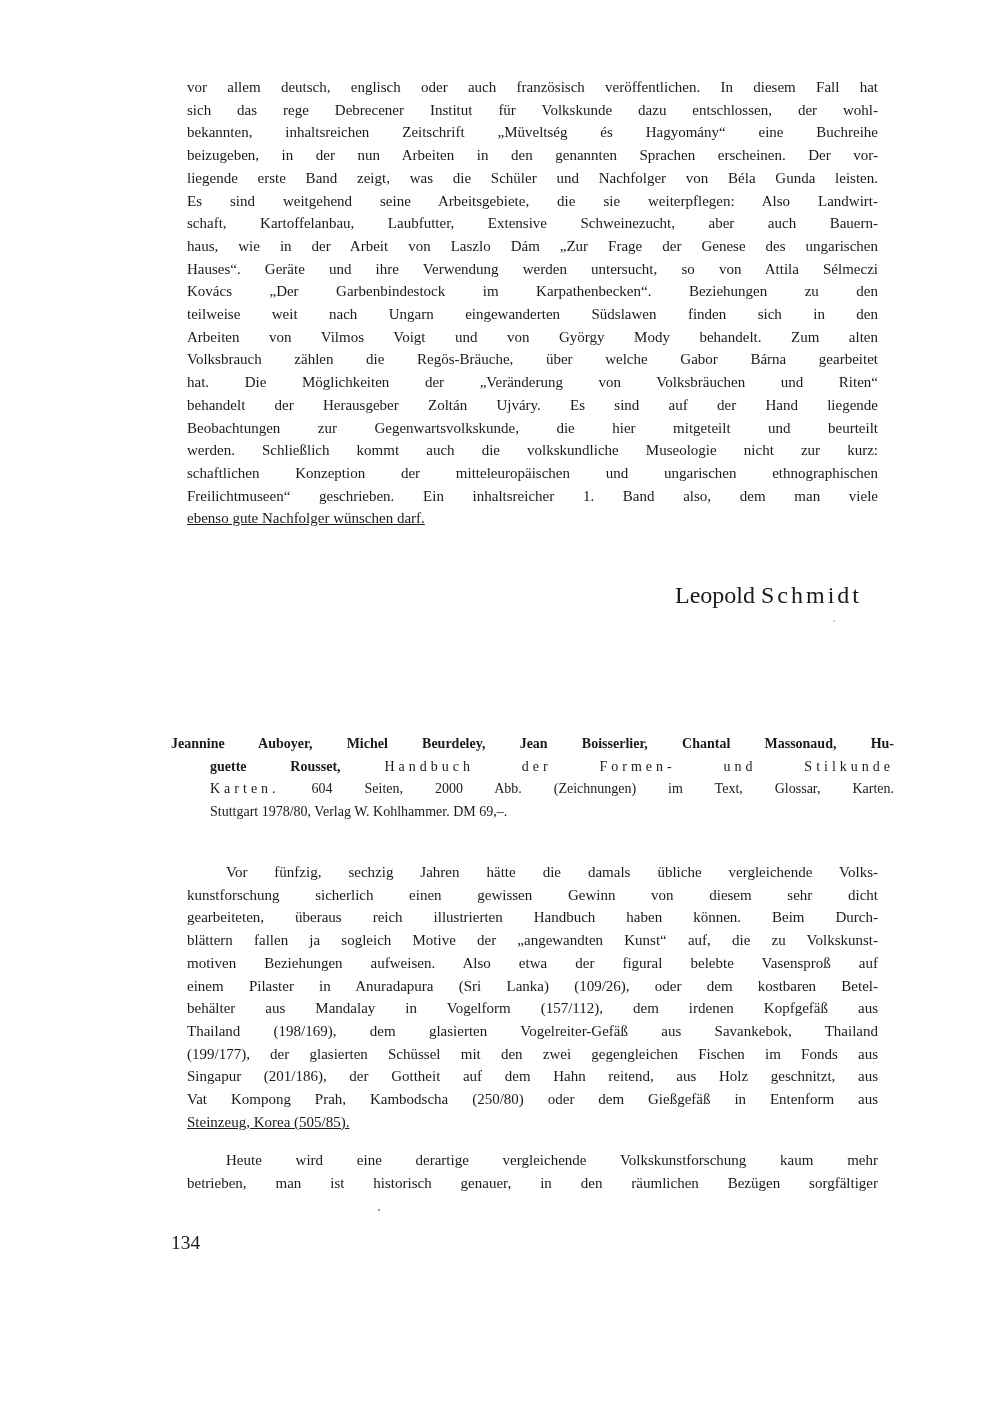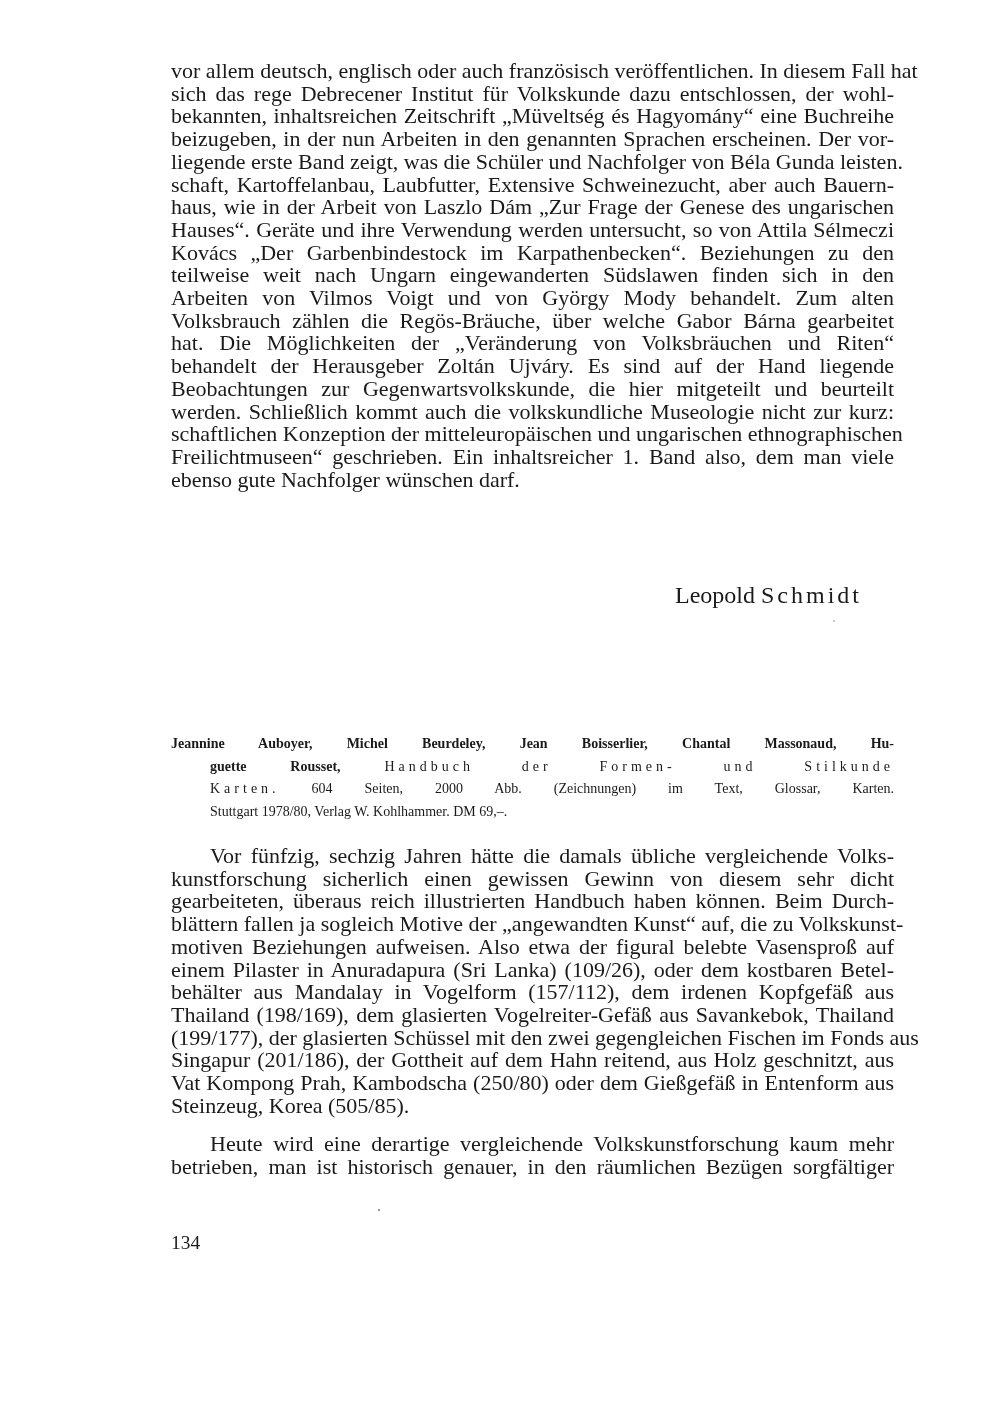--- a/index.html
+++ b/index.html
@@ -15,34 +15,35 @@
       font-family: "Liberation Serif", "DejaVu Serif", serif;
       color: #1a1a1a;
     }
     .page {
       position: absolute;
       left: 171px;
       top: 60px;
       width: 723px;
     }
     .para {
-      font-size: 22px;
+      font-size: 15px;
       line-height: 22.7px;
       text-align: justify;
-      margin: 0;
+      margin: 16px;
       hyphens: manual;
     }
     .para .line {
       display: block;
       text-align: justify;
       text-align-last: justify;
       white-space: nowrap;
     }
     .para .line.last {
       text-align-last: left;
+      text-decoration: underline;
     }
     .signature {
       position: absolute;
       left: 675px;
       top: 584px;
       font-size: 24px;
       line-height: 22px;
     }
     .signature .spaced {
       letter-spacing: 3px;
@@ -121,20 +122,21 @@
 </head>
 <body>
 
 <div class="page">
   <p class="para">
     <span class="line">vor allem deutsch, englisch oder auch französisch veröffentlichen. In diesem Fall hat</span>
     <span class="line">sich das rege Debrecener Institut für Volkskunde dazu entschlossen, der wohl-</span>
     <span class="line">bekannten, inhaltsreichen Zeitschrift „Müveltség és Hagyomány“ eine Buchreihe</span>
     <span class="line">beizugeben, in der nun Arbeiten in den genannten Sprachen erscheinen. Der vor-</span>
     <span class="line">liegende erste Band zeigt, was die Schüler und Nachfolger von Béla Gunda leisten.</span>
+    <span class="line">Es sind weitgehend seine Arbeitsgebiete, die sie weiterpflegen: Also Landwirt-</span>
     <span class="line">schaft, Kartoffelanbau, Laubfutter, Extensive Schweinezucht, aber auch Bauern-</span>
     <span class="line">haus, wie in der Arbeit von Laszlo Dám „Zur Frage der Genese des ungarischen</span>
     <span class="line">Hauses“. Geräte und ihre Verwendung werden untersucht, so von Attila Sélmeczi</span>
     <span class="line">Kovács „Der Garbenbindestock im Karpathenbecken“. Beziehungen zu den</span>
     <span class="line">teilweise weit nach Ungarn eingewanderten Südslawen finden sich in den</span>
     <span class="line">Arbeiten von Vilmos Voigt und von György Mody behandelt. Zum alten</span>
     <span class="line">Volksbrauch zählen die Regös-Bräuche, über welche Gabor Bárna gearbeitet</span>
     <span class="line">hat. Die Möglichkeiten der „Veränderung von Volksbräuchen und Riten“</span>
     <span class="line">behandelt der Herausgeber Zoltán Ujváry. Es sind auf der Hand liegende</span>
     <span class="line">Beobachtungen zur Gegenwartsvolkskunde, die hier mitgeteilt und beurteilt</span>

